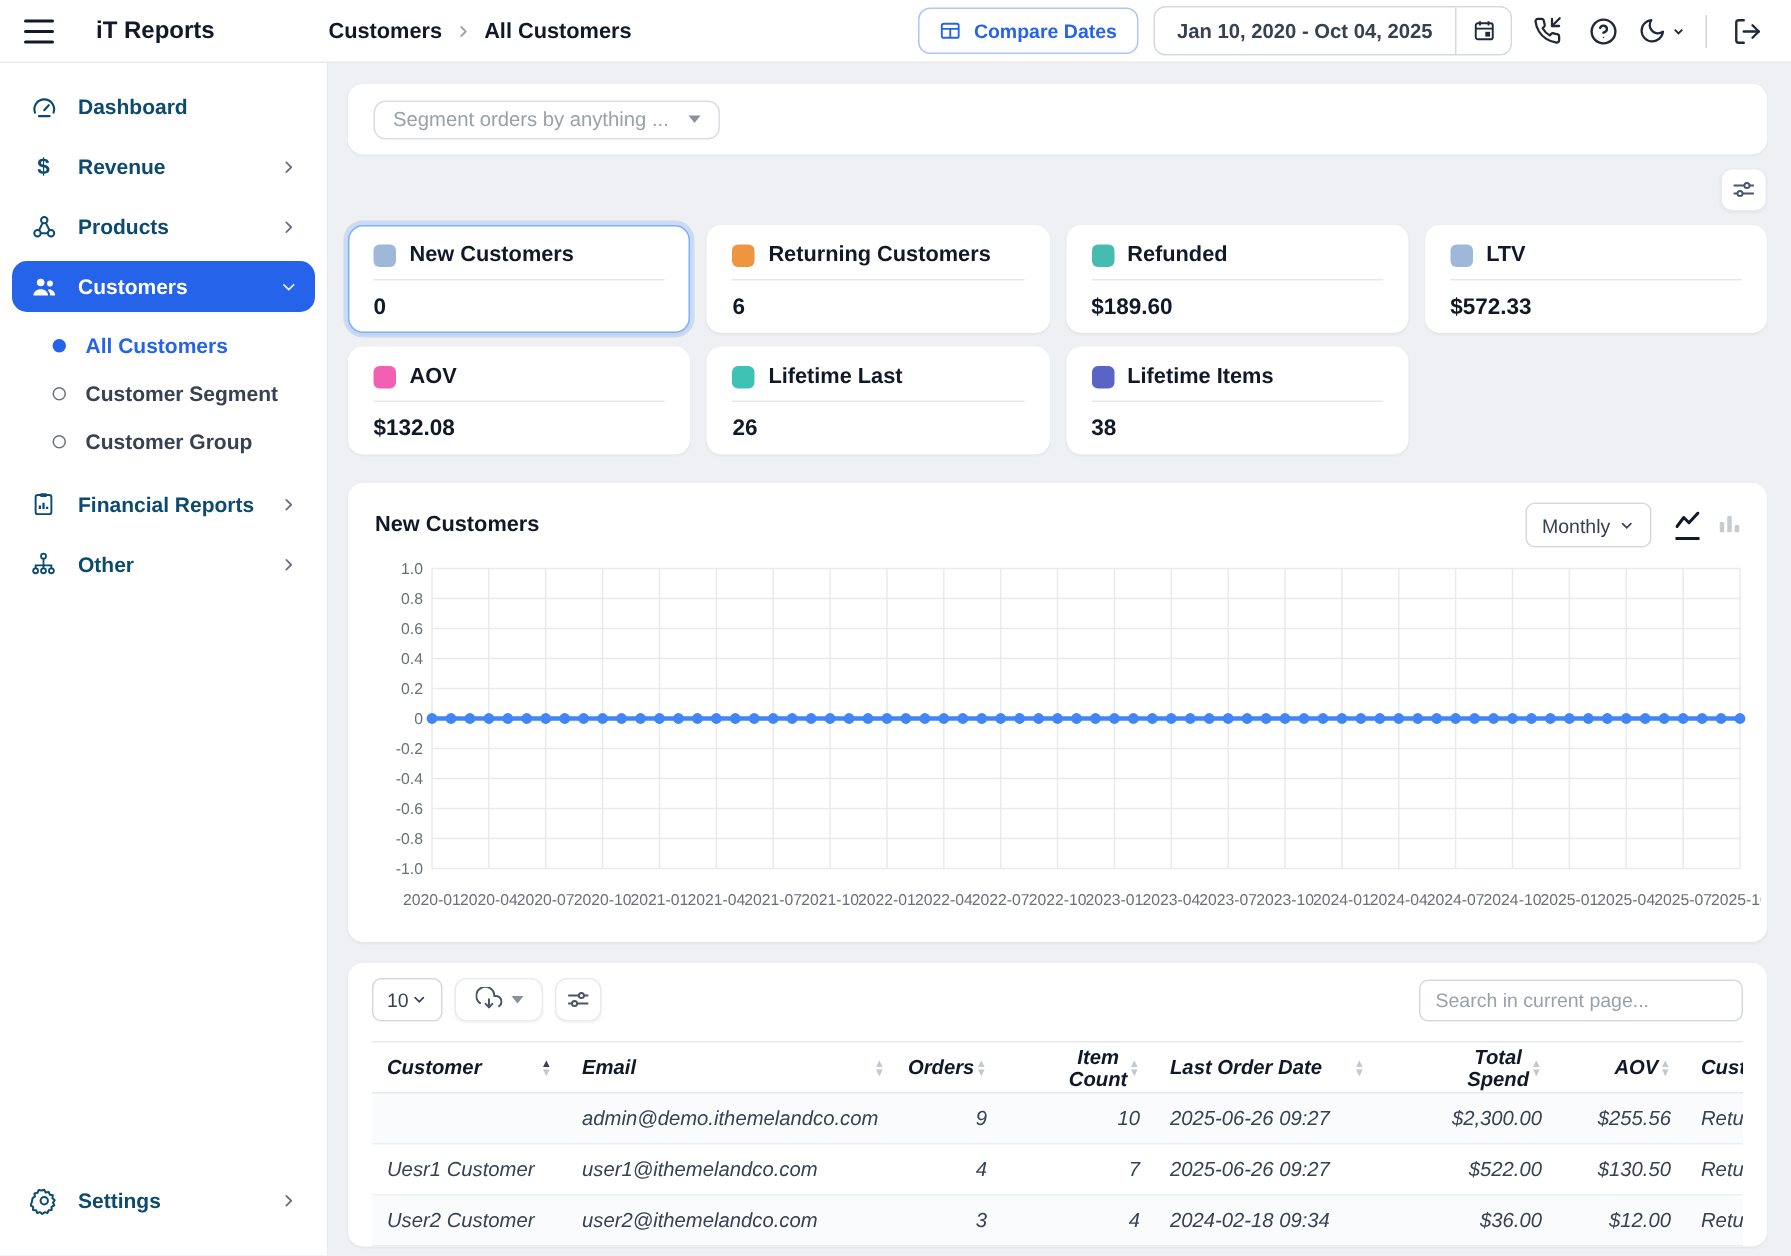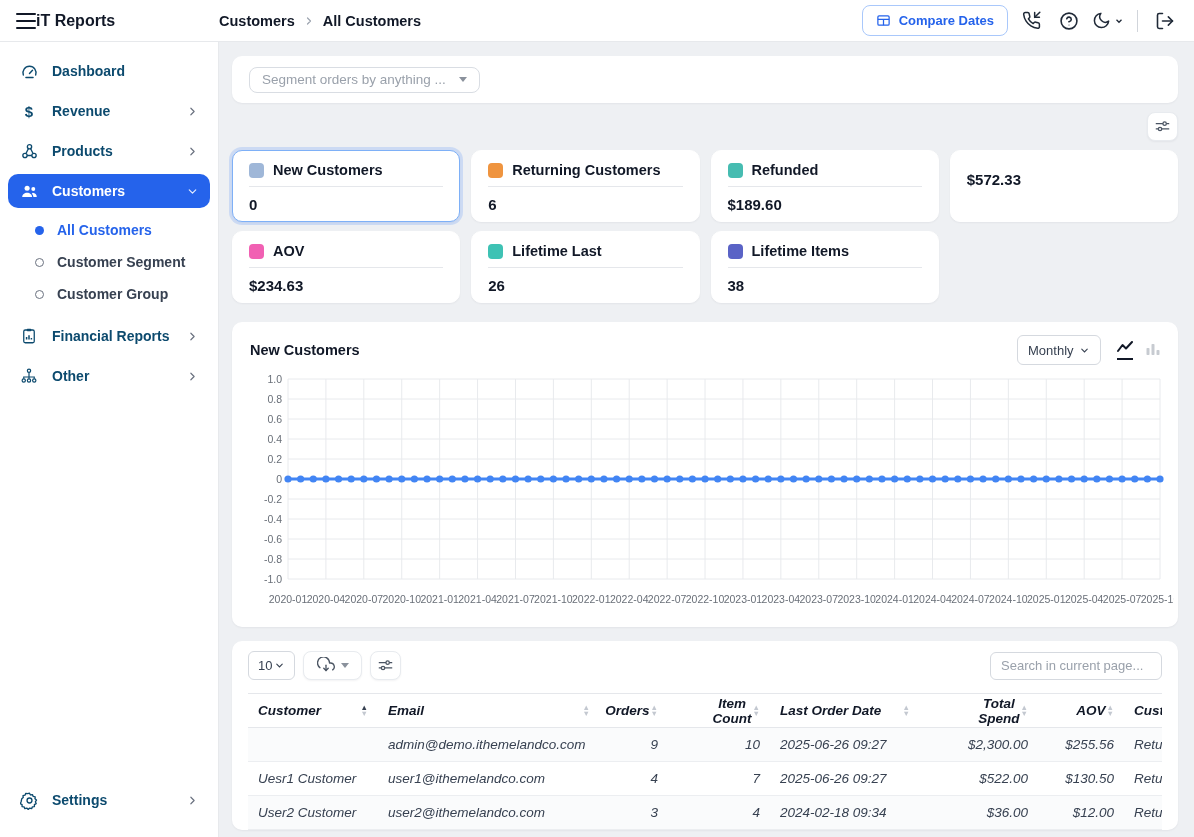--- a/index.html
+++ b/index.html
@@ -1,21 +1,21 @@
 <!DOCTYPE html>
 <html><head>
 <meta charset="utf-8">
 <style>
   * { margin:0; padding:0; box-sizing:border-box; }
   html,body { width:1194px; height:837px; overflow:hidden; }
   body { font-family:"Liberation Sans", sans-serif; background:#eef0f3; color:#1f2937; }
 
   
   .topbar { height:42px; background:#fff; border-bottom:1px solid #e7e9ec; display:flex; align-items:center; padding:0 16px; }
-  .topbar-left { width:203px; display:flex; align-items:center; gap:0; }
+  .topbar-left { width:203px; display:flex; align-items:center; gap:28px; }
   .burger { width:20px; height:16px; display:flex; flex-direction:column; justify-content:space-between; cursor:pointer; }
   .burger span { height:2px; background:#111827; border-radius:2px; }
   .app-title { font-size:16px; font-weight:700; color:#111827; }
   .breadcrumb { flex:1; display:flex; align-items:center; gap:8px; font-size:14.5px; font-weight:700; color:#111827; }
   .crumb-sep { color:#9ca3af; display:flex; align-items:center; }
   .topbar-right { display:flex; align-items:center; gap:10px; }
   .compare-btn { display:flex; align-items:center; gap:8px; height:31px; padding:0 13px; border:1px solid #a9c8fb; border-radius:8px; background:#fff; color:#2563eb; font-weight:700; font-size:13px; cursor:pointer; }
   .date-group { display:flex; height:33px; border:1px solid #d5d9df; border-radius:8px; overflow:hidden; background:#fff; }
   .date-text { display:flex; align-items:center; padding:0 15px; font-size:13.5px; font-weight:700; color:#374151; }
   .cal-btn { width:37px; border-left:1px solid #d5d9df; display:flex; align-items:center; justify-content:center; cursor:pointer; color:#1f2937; background:#fff; }
@@ -64,21 +64,21 @@
   .chart-type { display:flex; align-items:center; gap:13px; }
   .ct-line { color:#111827; border-bottom:2px solid #111827; padding-bottom:3px; cursor:pointer; display:flex; }
   .ct-bar { color:#c7cbd1; cursor:pointer; display:flex; padding-bottom:5px; }
 
   
   .table-panel { padding:10px 16px 0; }
   .table-toolbar { display:flex; align-items:center; gap:8px; margin-bottom:13px; }
   .pagesize { width:47px; height:29px; border:1px solid #d5d9df; border-radius:6px; display:flex; align-items:center; justify-content:space-between; padding:0 9px; font-size:13px; color:#374151; cursor:pointer; background:#fff; }
   .export-btn { width:59px; }
   .caret-down { width:0; height:0; border-left:4px solid transparent; border-right:4px solid transparent; border-top:5px solid #8a919c; }
-  .search-input { margin-left:auto; width:172px; height:28px; border:1px solid #d5d9df; border-radius:6px; padding:0 10px; font-size:13px; color:#7f1d1d; outline:none; font-family:"Liberation Sans",sans-serif; }
+  .search-input { margin-left:auto; width:216px; height:28px; border:1px solid #d5d9df; border-radius:6px; padding:0 10px; font-size:13px; color:#7f1d1d; outline:none; font-family:"Liberation Sans",sans-serif; }
   .search-input::placeholder { color:#9aa1ab; }
   .table-clip { overflow:hidden; width:100%;font-style:italic; }
   table { border-collapse:collapse; table-layout:fixed; width:1010px; }
   th { height:34px; border-top:1px solid #e5e7eb; border-bottom:1px solid #e5e7eb; padding:0 10px; font-size:13.5px; font-weight:700; color:#111827; cursor:pointer; }
   td { height:34px; padding:0 10px; border-bottom:1px solid #eceef1; font-size:13.5px; color:#374151; white-space:nowrap; overflow:hidden; }
   .row-odd { background:#fafbfc; }
   .th-inner { display:flex; align-items:center; justify-content:space-between; }
   .th-inner.right { justify-content:flex-end; gap:1px;margin-left:48px; }
   .t-right { text-align:right; }
   .sort { display:inline-flex; flex-direction:column; line-height:6px; font-size:7.5px; color:#c3c8d0; }
@@ -108,20 +108,30 @@
   <div class="topbar-right">
     <button class="compare-btn">
       <span style="display:flex">
         <svg width="15" height="15" viewBox="0 0 24 24" fill="none" stroke="#2563eb" stroke-width="2">
             <rect x="3" y="4.5" width="18" height="15" rx="2"></rect>
             <path d="M3 10h18M12 10v9.5"></path>
           </svg>
       </span>
       <span>Compare Dates</span>
     </button>
+    <div class="date-group">
+      <div class="date-text">Jan 10, 2020 - Oct 04, 2025</div>
+      <div class="cal-btn">
+        <svg width="17" height="17" viewBox="0 0 24 24" fill="none" stroke="#1f2937" stroke-width="1.8">
+            <rect x="4" y="5" width="16" height="15" rx="2"></rect>
+            <path d="M8 3v4M16 3v4M4 10h16"></path>
+            <rect x="13" y="13" width="4.5" height="4.5" fill="#1f2937" stroke="none"></rect>
+          </svg>
+      </div>
+    </div>
     <div class="tb-icon">
       <svg width="19" height="19" viewBox="0 0 24 24" fill="none" stroke="currentColor" stroke-width="1.9" stroke-linecap="round" stroke-linejoin="round">
           <polyline points="16 2 16 8 22 8"></polyline>
           <line x1="22.5" y1="1.5" x2="16" y2="8"></line>
           <path d="M22 16.92v3a2 2 0 0 1-2.18 2 19.79 19.79 0 0 1-8.63-3.07 19.5 19.5 0 0 1-6-6 19.79 19.79 0 0 1-3.07-8.67A2 2 0 0 1 4.11 2h3a2 2 0 0 1 2 1.72 12.84 12.84 0 0 0 .7 2.81 2 2 0 0 1-.45 2.11L8.09 9.91a16 16 0 0 0 6 6l1.27-1.27a2 2 0 0 1 2.11-.45 12.84 12.84 0 0 0 2.81.7A2 2 0 0 1 22 16.92z"></path>
         </svg>
     </div>
     <div class="tb-icon">
       <svg width="20" height="20" viewBox="0 0 24 24" fill="none" stroke="currentColor" stroke-width="1.9" stroke-linecap="round">
           <circle cx="12" cy="12" r="9.5"></circle>
@@ -300,31 +310,35 @@
         <div class="card-value">6</div>
       </div>
       <div class="panel card">
         <div class="card-head">
             <span class="swatch" style="background: rgb(70, 188, 177);"></span>
             <span>Refunded</span>
           </div>
         <div class="card-value">$189.60</div>
       </div>
       <div class="panel card">
+        <div class="card-head">
+            <span class="swatch" style="background: rgb(159, 183, 216);"></span>
+            <span>LTV</span>
+          </div>
         <div class="card-value">$572.33</div>
       </div>
     </div>
 
     <div class="cards-grid second">
       <div class="panel card">
         <div class="card-head">
             <span class="swatch" style="background: rgb(241, 96, 179);"></span>
             <span>AOV</span>
           </div>
-        <div class="card-value">$234.63</div>
+        <div class="card-value">$132.08</div>
       </div>
       <div class="panel card">
         <div class="card-head">
             <span class="swatch" style="background: rgb(62, 194, 180);"></span>
             <span>Lifetime Last</span>
           </div>
         <div class="card-value">26</div>
       </div>
       <div class="panel card">
         <div class="card-head">

